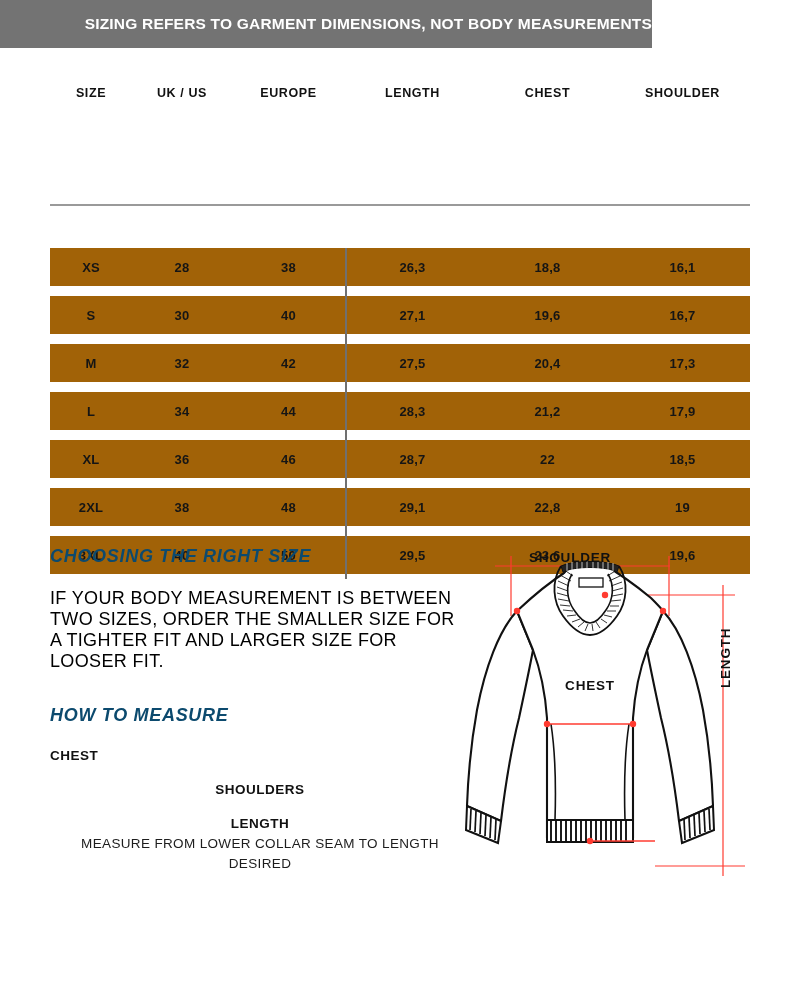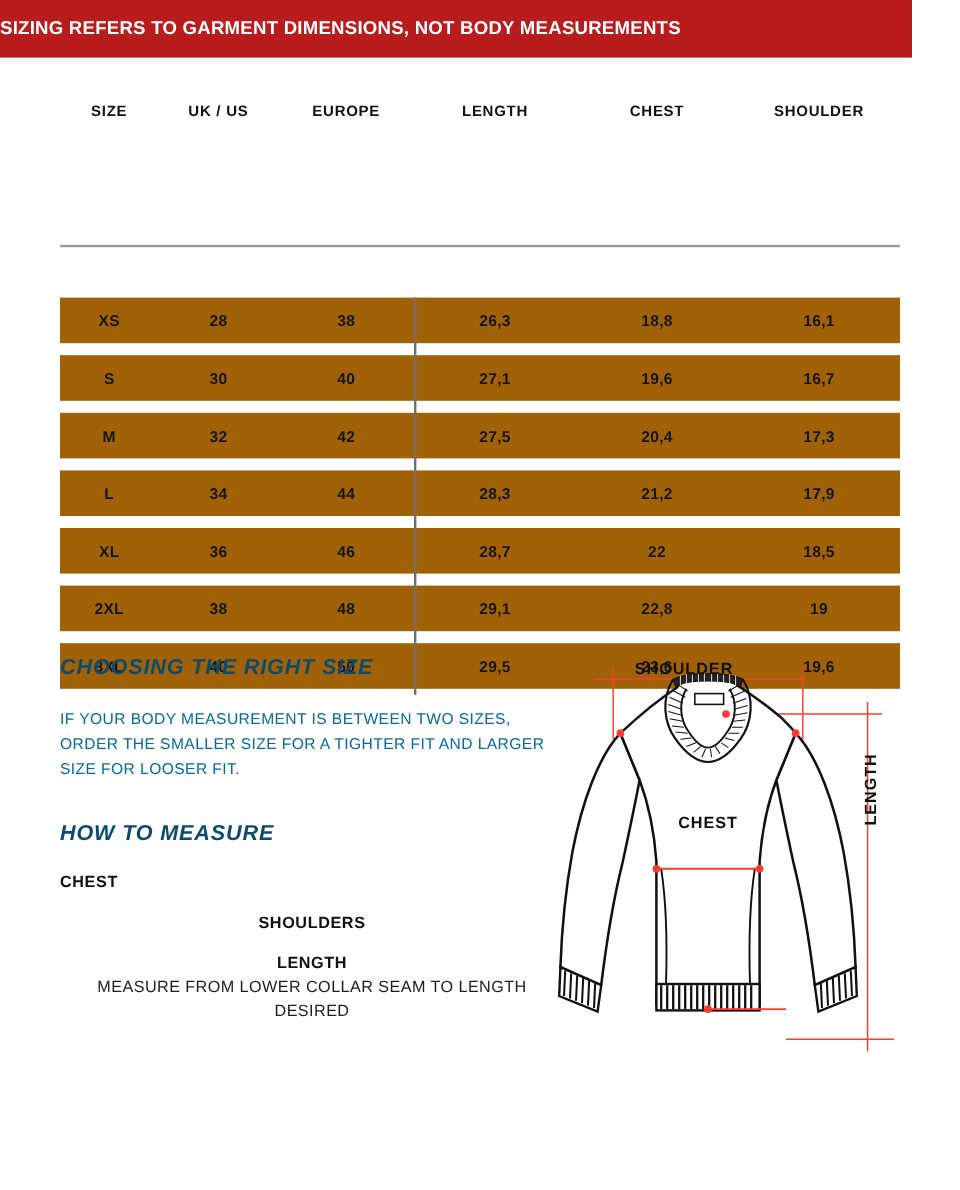--- a/index.html
+++ b/index.html
@@ -11,26 +11,26 @@
     height: 992px;
     background: #ffffff;
     font-family: "Liberation Sans", sans-serif;
     color: #1a1a1a;
     overflow: hidden;
     position: relative;
   }
 
   
   .banner {
-    width: 760px;
+    width: 652px;
     height: 48px;
-    background: #b91c1c;
+    background: #737373;
     display: flex;
     align-items: center;
-    justify-content: flex-start;
+    justify-content: flex-end;
     box-sizing: border-box;
   }
   .banner-title {
     color: #ffffff;
     font-size: 15.5px;
     font-weight: bold;
     letter-spacing: 0.2px;
     text-align: center;
     white-space: nowrap;
   }
@@ -122,24 +122,24 @@
   .h2 {
     font-size: 18px;
     font-weight: bold;
     letter-spacing: 0.7px;
     color: #0c4a6e;
     margin: 0;
     font-style: italic;
   }
   .h2.first { padding-top: 8px; }
   .para {
-    font-size: 13px;
+    font-size: 18px;
     line-height: 21px;
     letter-spacing: 0.35px;
-    color: #0369a1;
+    color: #000000;
     margin: 0;
     padding-top: 21px;
   }
   .h2.second { padding-top: 33px; }
   .meas-block { padding-top: 22px; }
   .meas-block.tight { padding-top: 19px; text-align: center; }
   .meas-title {
     font-size: 13.5px;
     font-weight: bold;
     letter-spacing: 0.5px;

